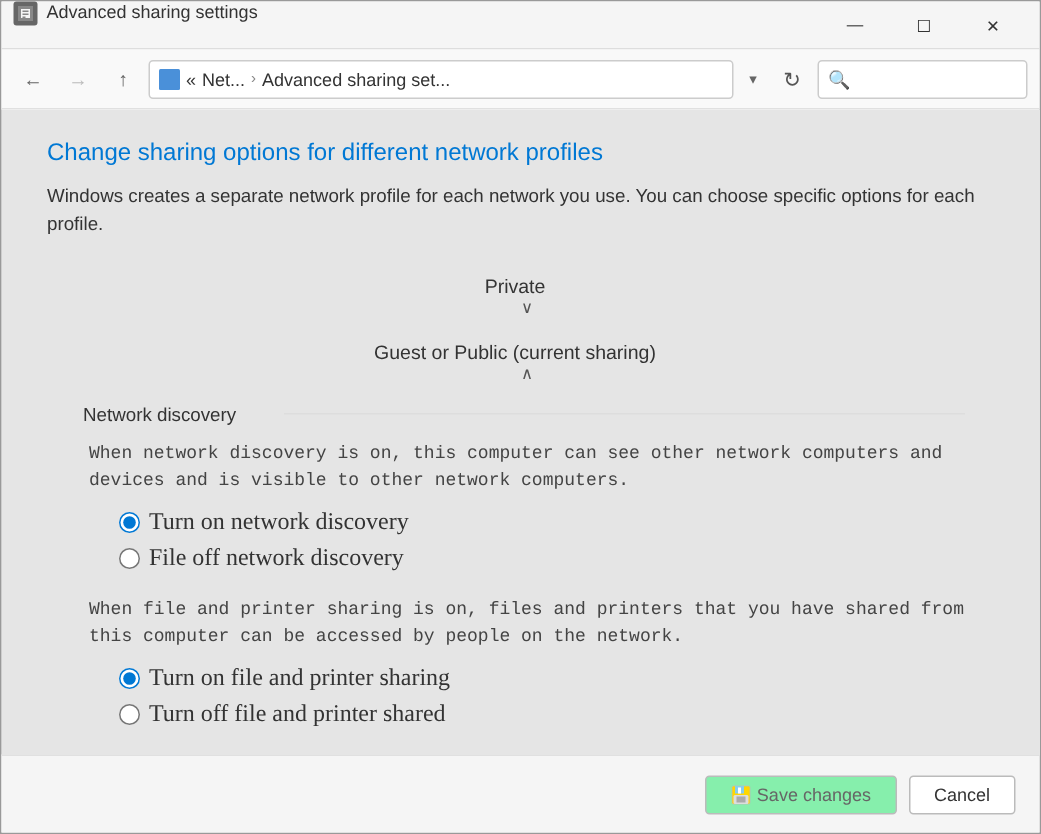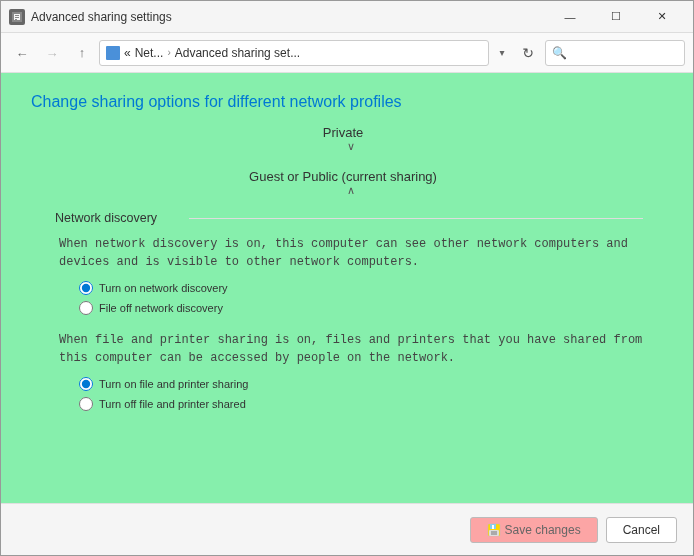--- a/index.html
+++ b/index.html
@@ -19,21 +19,21 @@
       background: #ffffff;
       display: flex;
       flex-direction: column;
       border: 1px solid #999;
     }
 
     .title-bar {
       background: #f5f5f5;
       height: 32px;
       display: flex;
-      align-items: center;
+      align-items: flex-start;
       padding: 0 8px;
       border-bottom: 1px solid #ddd;
       user-select: none;
     }
 
     .title-bar-icon {
       width: 16px;
       height: 16px;
       margin-right: 6px;
       background: #666;
@@ -156,21 +156,21 @@
       gap: 4px;
       color: #999;
       font-size: 12px;
     }
 
     
     .content {
       flex: 1;
       overflow-y: auto;
       padding: 20px 30px;
-      background: #86efac;
+      background: #e5e5e5;
     }
 
     .page-title {
       color: #0078d4;
       font-size: 16px;
       font-weight: 400;
       margin-bottom: 10px;
     }
 
     .page-description {
@@ -260,41 +260,42 @@
     }
 
     .radio-input {
       width: 14px;
       height: 14px;
       accent-color: #0078d4;
       cursor: pointer;
     }
 
     .radio-label {
-      font-size: 11px;
-      color: #333;
+      font-size: 16px;
+      color: #333;
+      font-family: Liberation Serif, serif;
     }
 
     
     .footer {
       height: 52px;
       border-top: 1px solid #e0e0e0;
       background: #f5f5f5;
       display: flex;
       align-items: center;
       justify-content: flex-end;
       padding: 0 16px;
       gap: 8px;
     }
 
     .btn-save {
       padding: 5px 16px;
       font-size: 12px;
       color: #666;
-      background: #fca5a5;
+      background: #86efac;
       border: 1px solid #bbb;
       border-radius: 3px;
       cursor: pointer;
       display: flex;
       align-items: center;
       gap: 4px;
       text-align: center;
     }
 
     .btn-save-icon {
@@ -351,20 +352,21 @@
     <button class="refresh-btn">↻</button>
 
     <div class="search-box">
       <span>🔍</span>
     </div>
   </div>
 
   <div class="content">
 
     <div class="page-title">Change sharing options for different network profiles</div>
+    <div class="page-description">Windows creates a separate network profile for each network you use. You can choose specific options for each profile.</div>
 
     <div class="section">
       <div class="section-header">
         <span class="section-title">Private</span>
         <div class="section-line"></div>
         <span class="section-chevron">∨</span>
       </div>
     </div>
 
     <div class="section">

